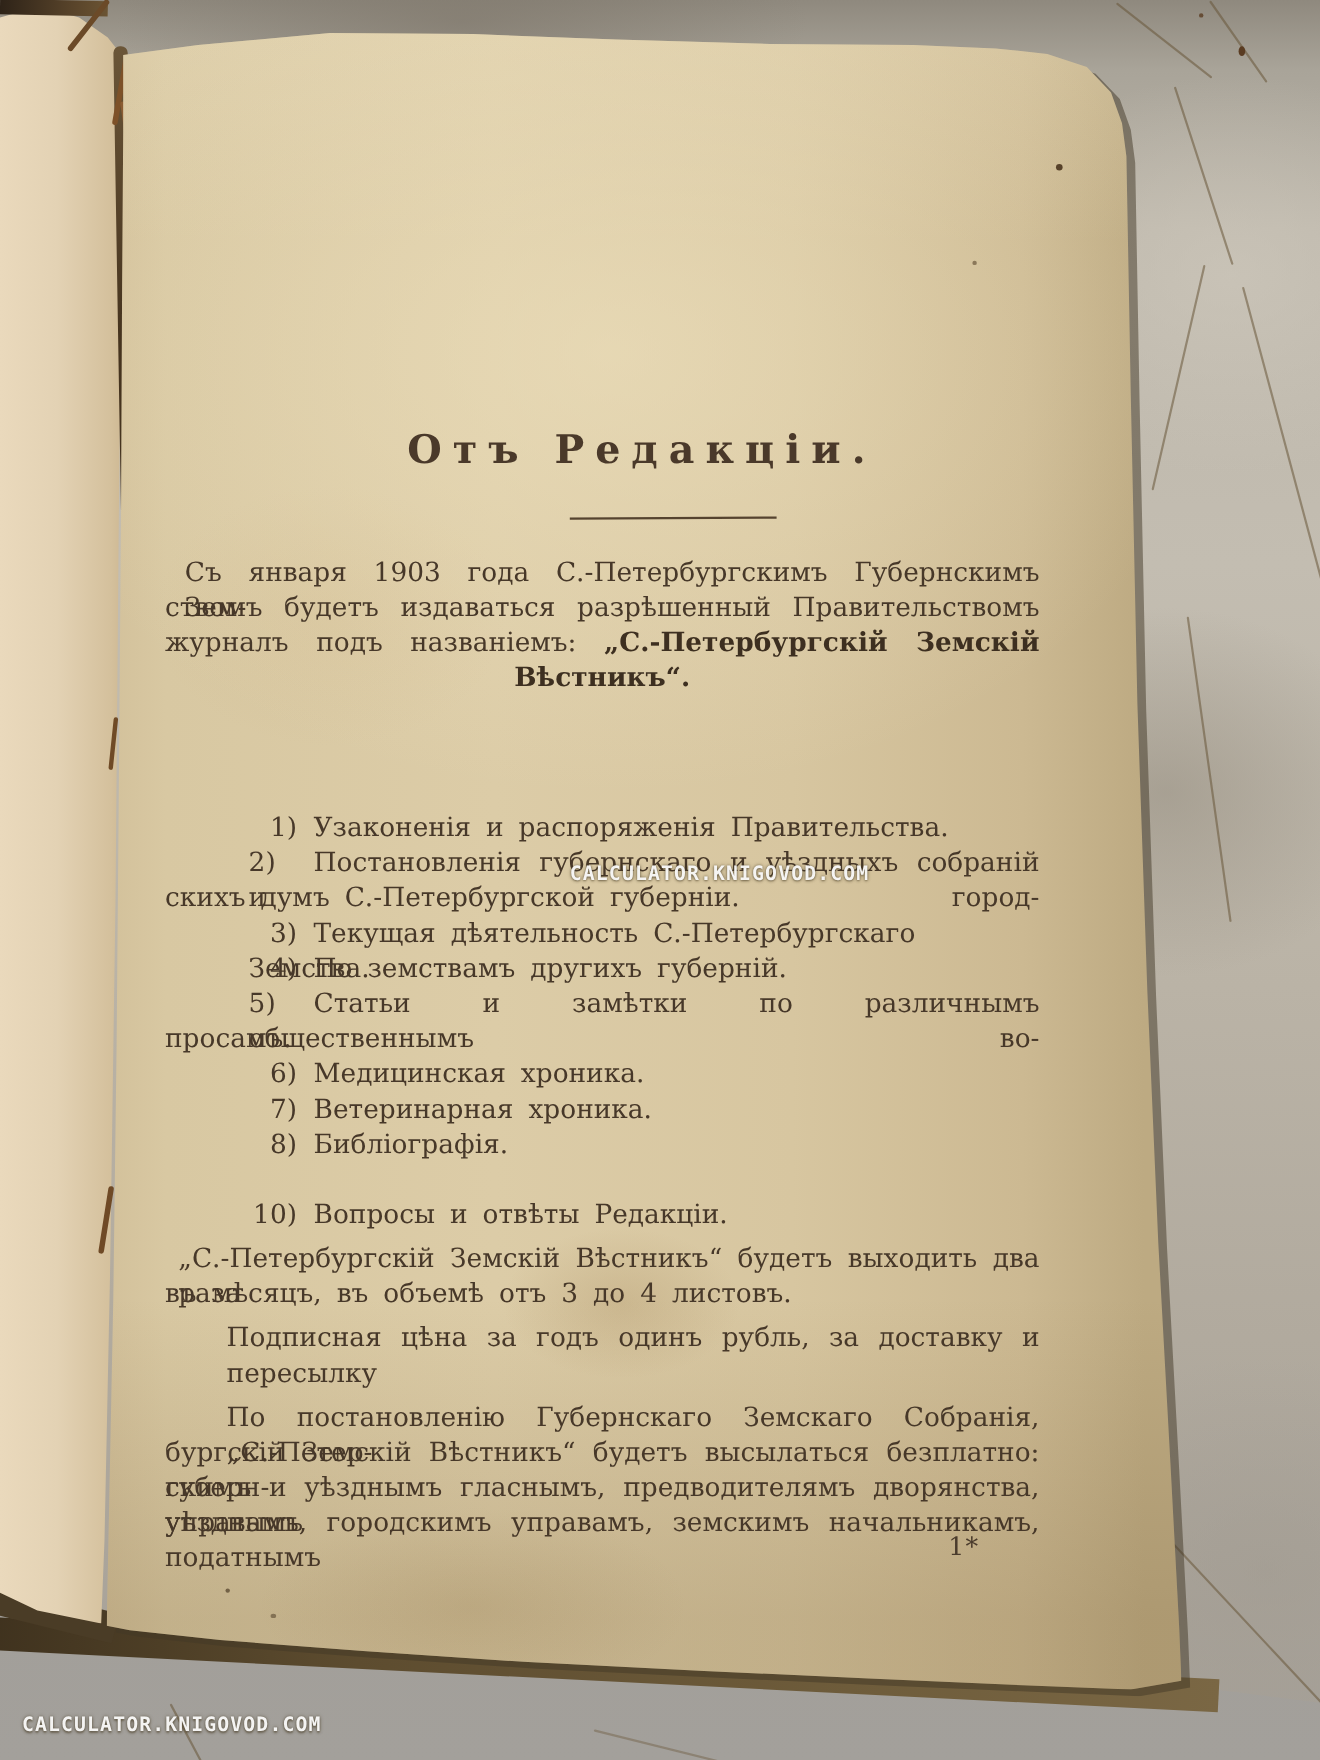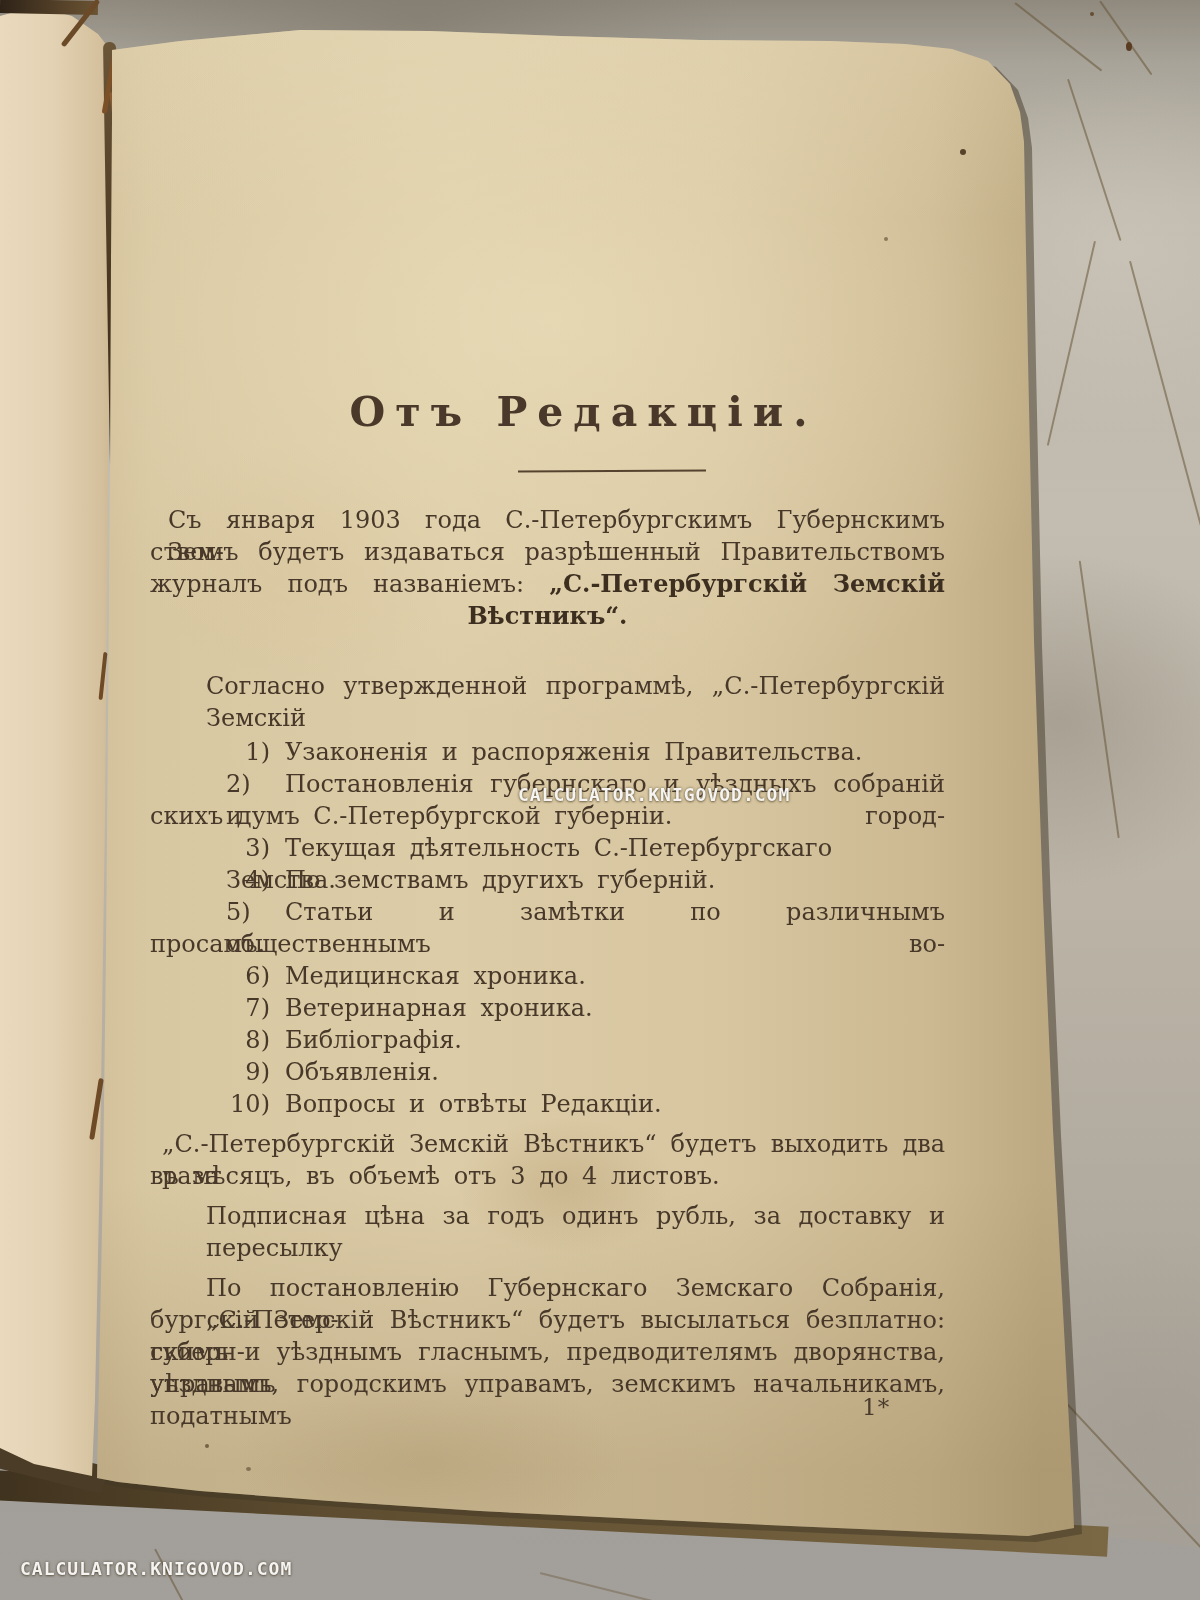--- a/index.html
+++ b/index.html
@@ -45,21 +45,21 @@
       radial-gradient(900px 650px at 46% 20%, rgba(240,227,192,.55), rgba(240,227,192,0) 62%),
       radial-gradient(150px 95px at 565px 1185px, rgba(150,118,70,.22), rgba(150,118,70,0) 72%),
       radial-gradient(230px 170px at 300px 560px, rgba(198,168,118,.16), rgba(198,168,118,0) 70%),
       radial-gradient(260px 120px at 430px 1460px, rgba(140,112,66,.18), rgba(140,112,66,0) 75%),
       linear-gradient(180deg, rgba(234,221,188,.4) 0px, rgba(234,221,188,0) 220px, rgba(0,0,0,0) 1180px, rgba(118,94,54,.22) 1470px),
       linear-gradient(90deg,#c2ad85 0px,#d0bd97 70px,#d8c8a2 150px,#dccca7 450px,#d7c6a0 720px,#ccb992 930px,#bdaa82 1040px);}
   :root{--pageclip:polygon(112px 50px,180px 41px,300px 30px,430px 31px,560px 36px,700px 40px,830px 41px,905px 44px,952px 49px,988px 61px,1010px 84px,1020px 112px,1024px 142px,1028px 360px,1034px 640px,1043px 900px,1053px 1130px,1064px 1330px,1072px 1480px,1074px 1528px,1028px 1536px,930px 1532px,790px 1526px,640px 1519px,480px 1511px,330px 1501px,200px 1491px,118px 1482px,97px 1478px,99px 1380px,103px 1180px,106px 950px,108px 720px,110px 470px,111px 260px,112px 120px);}
   
   .content{position:absolute;left:150px;top:0;width:800px;height:1600px;}
   .title{position:absolute;top:388px;left:0;width:795px;box-sizing:border-box;padding-left:72px;
-    text-align:center;font-size:41px;font-weight:bold;letter-spacing:10px;color:#4a392a;}
+    text-align:center;font-size:36px;font-weight:bold;letter-spacing:10px;color:#4a392a;}
   .rule{position:absolute;top:470px;left:368px;width:188px;height:2px;background:#55432f;transform:rotate(-0.3deg);}
   .ln{position:absolute;left:0;width:795px;height:32px;line-height:32px;box-sizing:border-box;
     font-size:24px;color:#473829;word-spacing:6px;}
   .j{text-align:justify;text-align-last:justify;}
   .center{text-align:center;}
   .b{font-weight:bold;color:#3d2f20;}
   .ind1{padding-left:18px;}
   .ind{padding-left:56px;}
   .qind{padding-left:12px;}
   .li{padding-left:76px;}
@@ -112,33 +112,31 @@
 
   <div class="content">
     <div class="title">Отъ Редакціи.</div>
     <div class="rule"></div>
 
     <div class="ln j ind1" style="top:504px">Съ января 1903 года С.-Петербургскимъ Губернскимъ Зем-</div>
     <div class="ln j" style="top:536px">ствомъ будетъ издаваться разрѣшенный Правительствомъ</div>
     <div class="ln j" style="top:568px"><span>журналъ подъ названіемъ:</span> <span class="b">„С.-Петербургскій Земскій</span></div>
     <div class="ln center b" style="top:600px">Вѣстникъ“.</div>
 
-    <div class="ln j ind" style="top:670px">Согласно утвержденной программѣ, „С.-Петербургскій Земскій</div>
 
     <div class="ln li" style="top:736px"><span class="num">1)</span><span>Узаконенія и распоряженія Правительства.</span></div>
     <div class="ln li j" style="top:768px"><span class="num">2)</span><span>Постановленія губернскаго и уѣздныхъ собраній и город-</span></div>
     <div class="ln" style="top:800px">скихъ думъ С.-Петербургской губерніи.</div>
     <div class="ln li" style="top:832px"><span class="num">3)</span><span>Текущая дѣятельность С.-Петербургскаго Земства.</span></div>
     <div class="ln li" style="top:864px"><span class="num">4)</span><span>По земствамъ другихъ губерній.</span></div>
     <div class="ln li j" style="top:896px"><span class="num">5)</span><span>Статьи и замѣтки по различнымъ общественнымъ во-</span></div>
     <div class="ln" style="top:928px">просамъ.</div>
     <div class="ln li" style="top:960px"><span class="num">6)</span><span>Медицинская хроника.</span></div>
     <div class="ln li" style="top:992px"><span class="num">7)</span><span>Ветеринарная хроника.</span></div>
     <div class="ln li" style="top:1024px"><span class="num">8)</span><span>Библіографія.</span></div>
-    <div class="ln li" style="top:1056px"><span class="num">9)</span><span>Объявленія.</span></div>
     <div class="ln li" style="top:1088px"><span class="num">10)</span><span>Вопросы и отвѣты Редакціи.</span></div>
 
     <div class="ln j qind" style="top:1128px">„С.-Петербургскій Земскій Вѣстникъ“ будетъ выходить два раза</div>
     <div class="ln" style="top:1160px">въ мѣсяцъ, въ объемѣ отъ 3 до 4 листовъ.</div>
 
     <div class="ln j ind" style="top:1200px">Подписная цѣна за годъ одинъ рубль, за доставку и пересылку</div>
 
     <div class="ln j ind" style="top:1272px">По постановленію Губернскаго Земскаго Собранія, „С.-Петер-</div>
     <div class="ln j" style="top:1304px">бургскій Земскій Вѣстникъ“ будетъ высылаться безплатно: губерн-</div>
     <div class="ln j" style="top:1336px">скимъ и уѣзднымъ гласнымъ, предводителямъ дворянства, уѣзднымъ</div>

